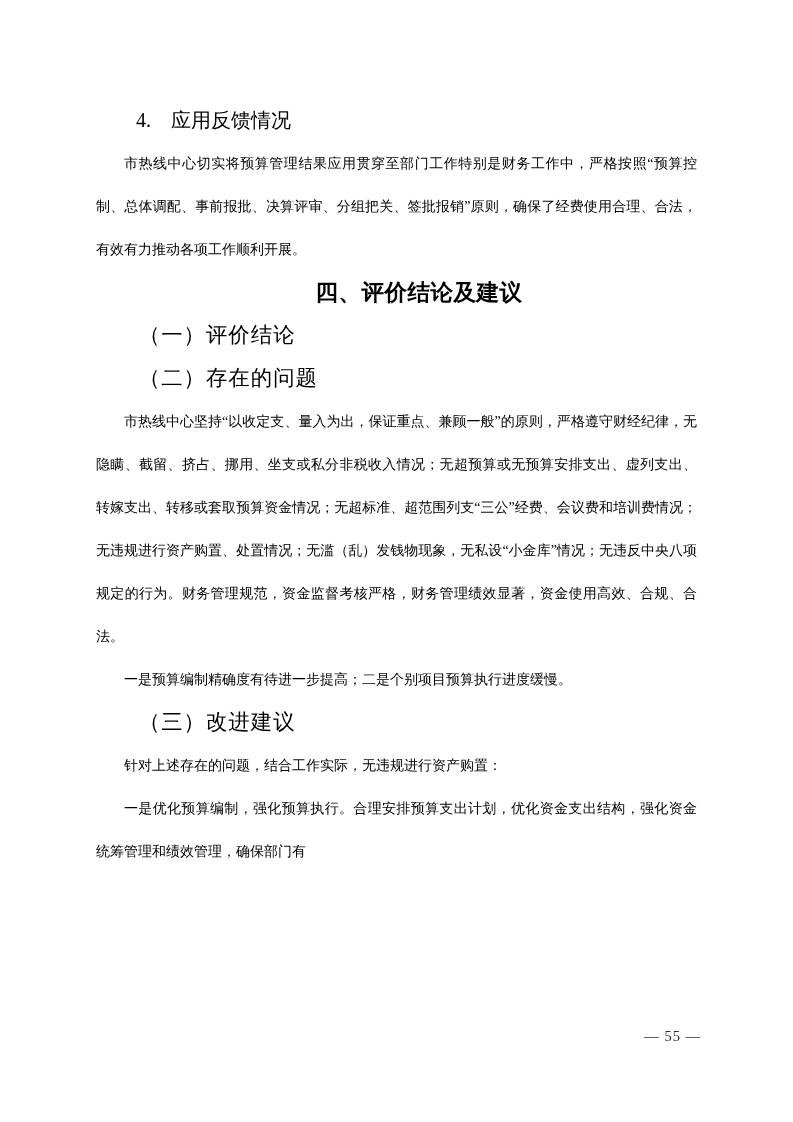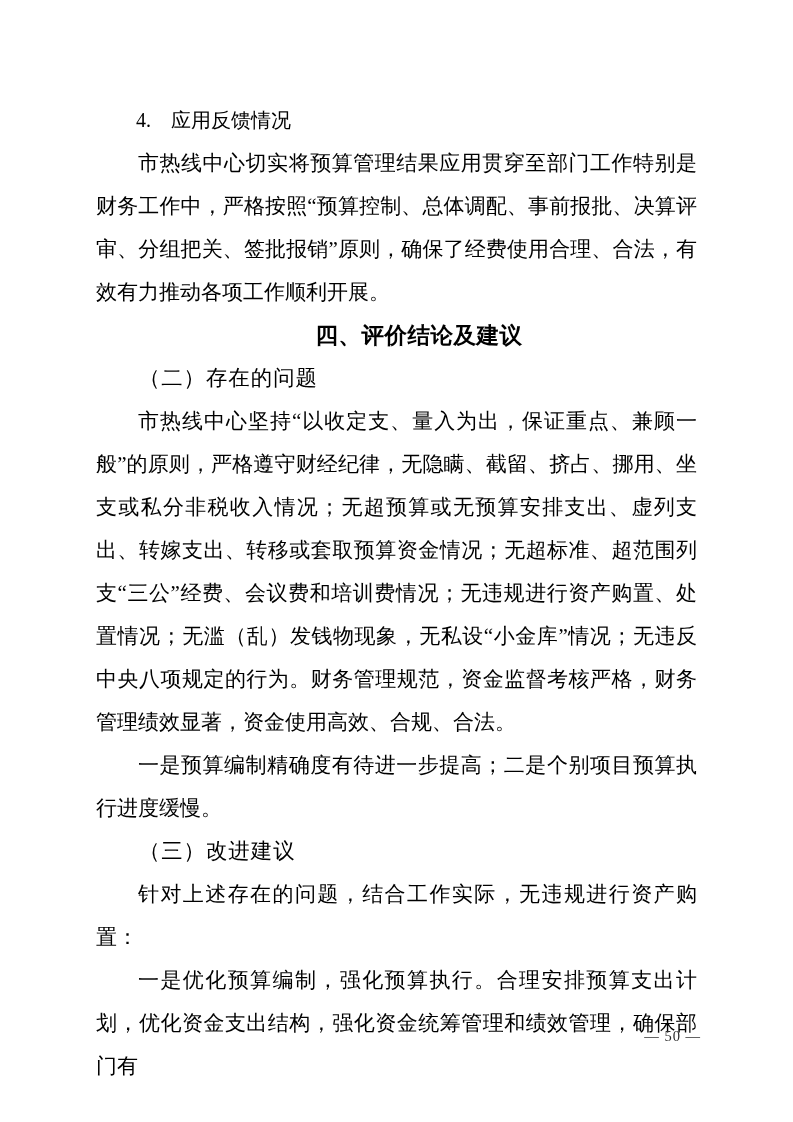--- a/index.html
+++ b/index.html
@@ -26,21 +26,21 @@
   .blk {
     margin: 0;
     padding: 0;
     text-indent: 2em;
     line-height: 43px;
     text-align: justify;
     text-justify: inter-character;
     word-break: break-all;
   }
   .body-text {
-    font-size: 21px;
+    font-size: 14px;
     font-family: "Liberation Serif", "DejaVu Serif", serif;
     font-weight: 400;
   }
   .h-num {
     font-size: 20px;
     font-family: "Liberation Serif", "DejaVu Serif", serif;
     font-weight: 400;
     text-align: left;
   }
   .h-main {
@@ -68,21 +68,22 @@
   }
 </style>
 </head>
 <body>
 
 <div class="page">
   <main class="content">
     <p class="blk h-num">4.　应用反馈情况</p>
     <p class="blk body-text">市热线中心切实将预算管理结果应用贯穿至部门工作特别是财务工作中，严格按照“预算控制、总体调配、事前报批、决算评审、分组把关、签批报销”原则，确保了经费使用合理、合法，有效有力推动各项工作顺利开展。</p>
     <p class="blk h-main">四、评价结论及建议</p>
+    <p class="blk h-sub">（一）评价结论</p>
     <p class="blk h-sub">（二）存在的问题</p>
     <p class="blk body-text">市热线中心坚持“以收定支、量入为出，保证重点、兼顾一般”的原则，严格遵守财经纪律，无隐瞒、截留、挤占、挪用、坐支或私分非税收入情况；无超预算或无预算安排支出、虚列支出、转嫁支出、转移或套取预算资金情况；无超标准、超范围列支“三公”经费、会议费和培训费情况；无违规进行资产购置、处置情况；无滥（乱）发钱物现象，无私设“小金库”情况；无违反中央八项规定的行为。财务管理规范，资金监督考核严格，财务管理绩效显著，资金使用高效、合规、合法。</p>
     <p class="blk body-text">一是预算编制精确度有待进一步提高；二是个别项目预算执行进度缓慢。</p>
     <p class="blk h-sub">（三）改进建议</p>
     <p class="blk body-text">针对上述存在的问题，结合工作实际，无违规进行资产购置：</p>
     <p class="blk body-text">一是优化预算编制，强化预算执行。合理安排预算支出计划，优化资金支出结构，强化资金统筹管理和绩效管理，确保部门有</p>
   </main>
-  <div class="footer">— 50 —</div>
+  <div class="footer">— 55 —</div>
 </div>
 
 </body></html>

